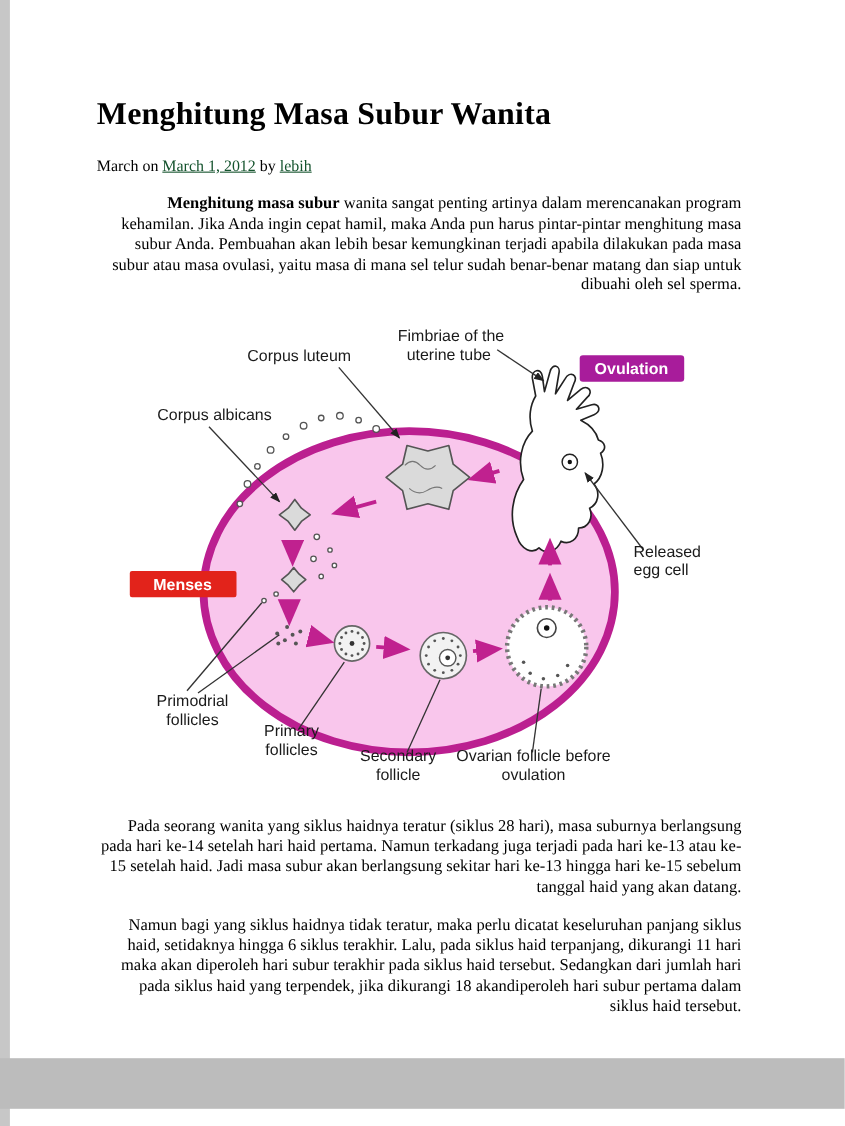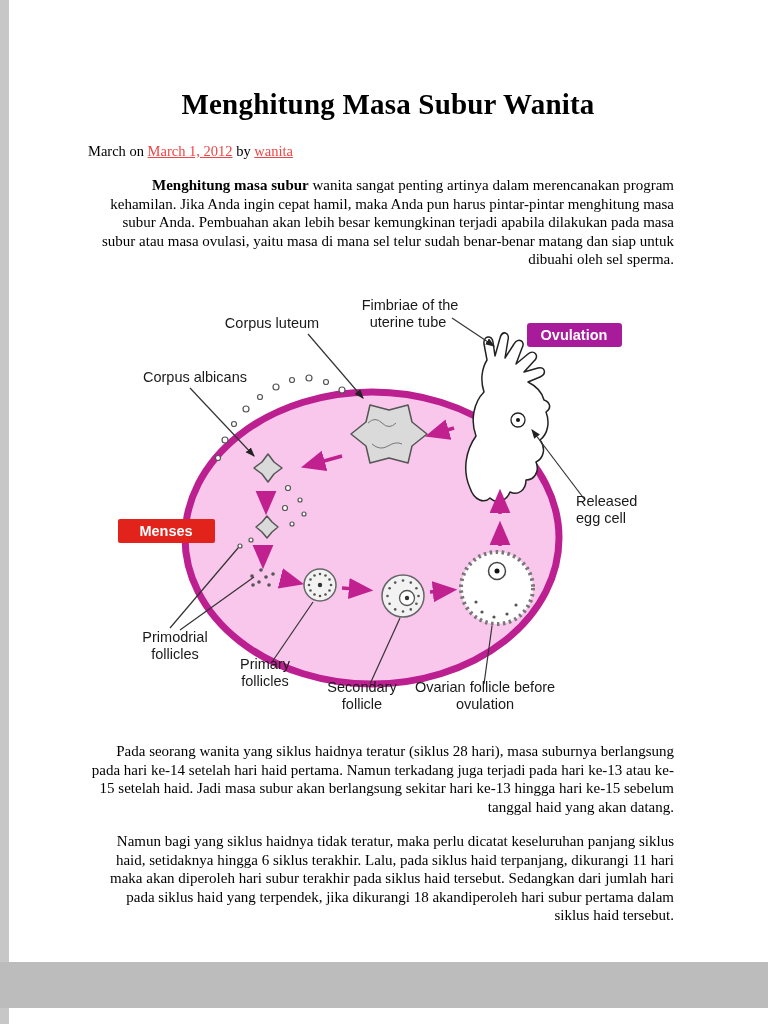--- a/index.html
+++ b/index.html
@@ -3,24 +3,24 @@
 <meta charset="utf-8">
 <style>
   * { margin:0; padding:0; box-sizing:border-box; }
   html,body { width:768px; height:1024px; background:#ffffff; overflow:hidden; }
   body { position:relative; font-family:"Liberation Serif", serif; color:#000; }
 
   .left-strip { position:absolute; left:0; top:0; width:9px; height:1024px; background:#c7c7c7; }
   .bottom-strip { position:absolute; left:0; top:962px; width:768px; height:46px; background:#bcbcbc; }
 
   .page-title { position:absolute; left:88px; top:88px; width:600px;
-    font-size:29px; font-weight:bold; letter-spacing:0.2px;text-align:center; }
+    font-size:29px; font-weight:bold; letter-spacing:0.2px; }
 
   .post-meta { position:absolute; left:88px; top:143px; font-size:14.5px; }
-  .post-meta a { color:#ef4444; text-decoration:underline; cursor:pointer; }
+  .post-meta a { color:#14532d; text-decoration:underline; cursor:pointer; }
 
   .para { position:absolute; left:88px; width:586px; font-size:15px; line-height:18.6px; text-align:right; }
   .p1 { top:176px; }
   .p2 { top:742px; }
   .p3 { top:832px; }
 
   .diagram { position:absolute; left:80px; top:288px; }
   svg text { font-family:"Liberation Sans", sans-serif; font-size:14.5px; fill:#1a1a1a; }
   svg text.badge-text { fill:#ffffff; font-weight:bold; font-size:14.5px; }
   .ptr { stroke:#333; stroke-width:1.2; fill:none; }
@@ -30,21 +30,21 @@
   .speck { fill:#555; stroke:none; }
 </style>
 </head>
 <body>
 
 <div class="left-strip"></div>
 <div class="bottom-strip"></div>
 
 <h1 class="page-title">Menghitung Masa Subur Wanita</h1>
 
-<div class="post-meta"><span>March on </span><a>March 1, 2012</a><span> by </span><a>wanita</a></div>
+<div class="post-meta"><span>March on </span><a>March 1, 2012</a><span> by </span><a>lebih</a></div>
 
 <p class="para p1"><b>Menghitung masa subur</b><span> wanita sangat penting artinya dalam merencanakan program kehamilan.  Jika Anda ingin cepat hamil, maka Anda pun harus pintar-pintar menghitung masa subur Anda. Pembuahan akan lebih besar kemungkinan terjadi apabila dilakukan pada masa subur atau masa ovulasi, yaitu masa di mana sel telur sudah benar-benar matang dan siap untuk dibuahi oleh sel sperma.</span></p>
 
 <svg class="diagram" width="600" height="440" viewBox="0 0 600 440">
   <defs>
     <marker id="mArrow" markerWidth="8" markerHeight="8" refX="5.5" refY="3" orient="auto">
       <path d="M0,0 L7,3 L0,6 Z" fill="#c0218f"></path>
     </marker>
     <marker id="kArrow" markerWidth="9" markerHeight="9" refX="7" refY="3" orient="auto">
       <path d="M0,0 L8,3 L0,6 Z" fill="#222"></path>

